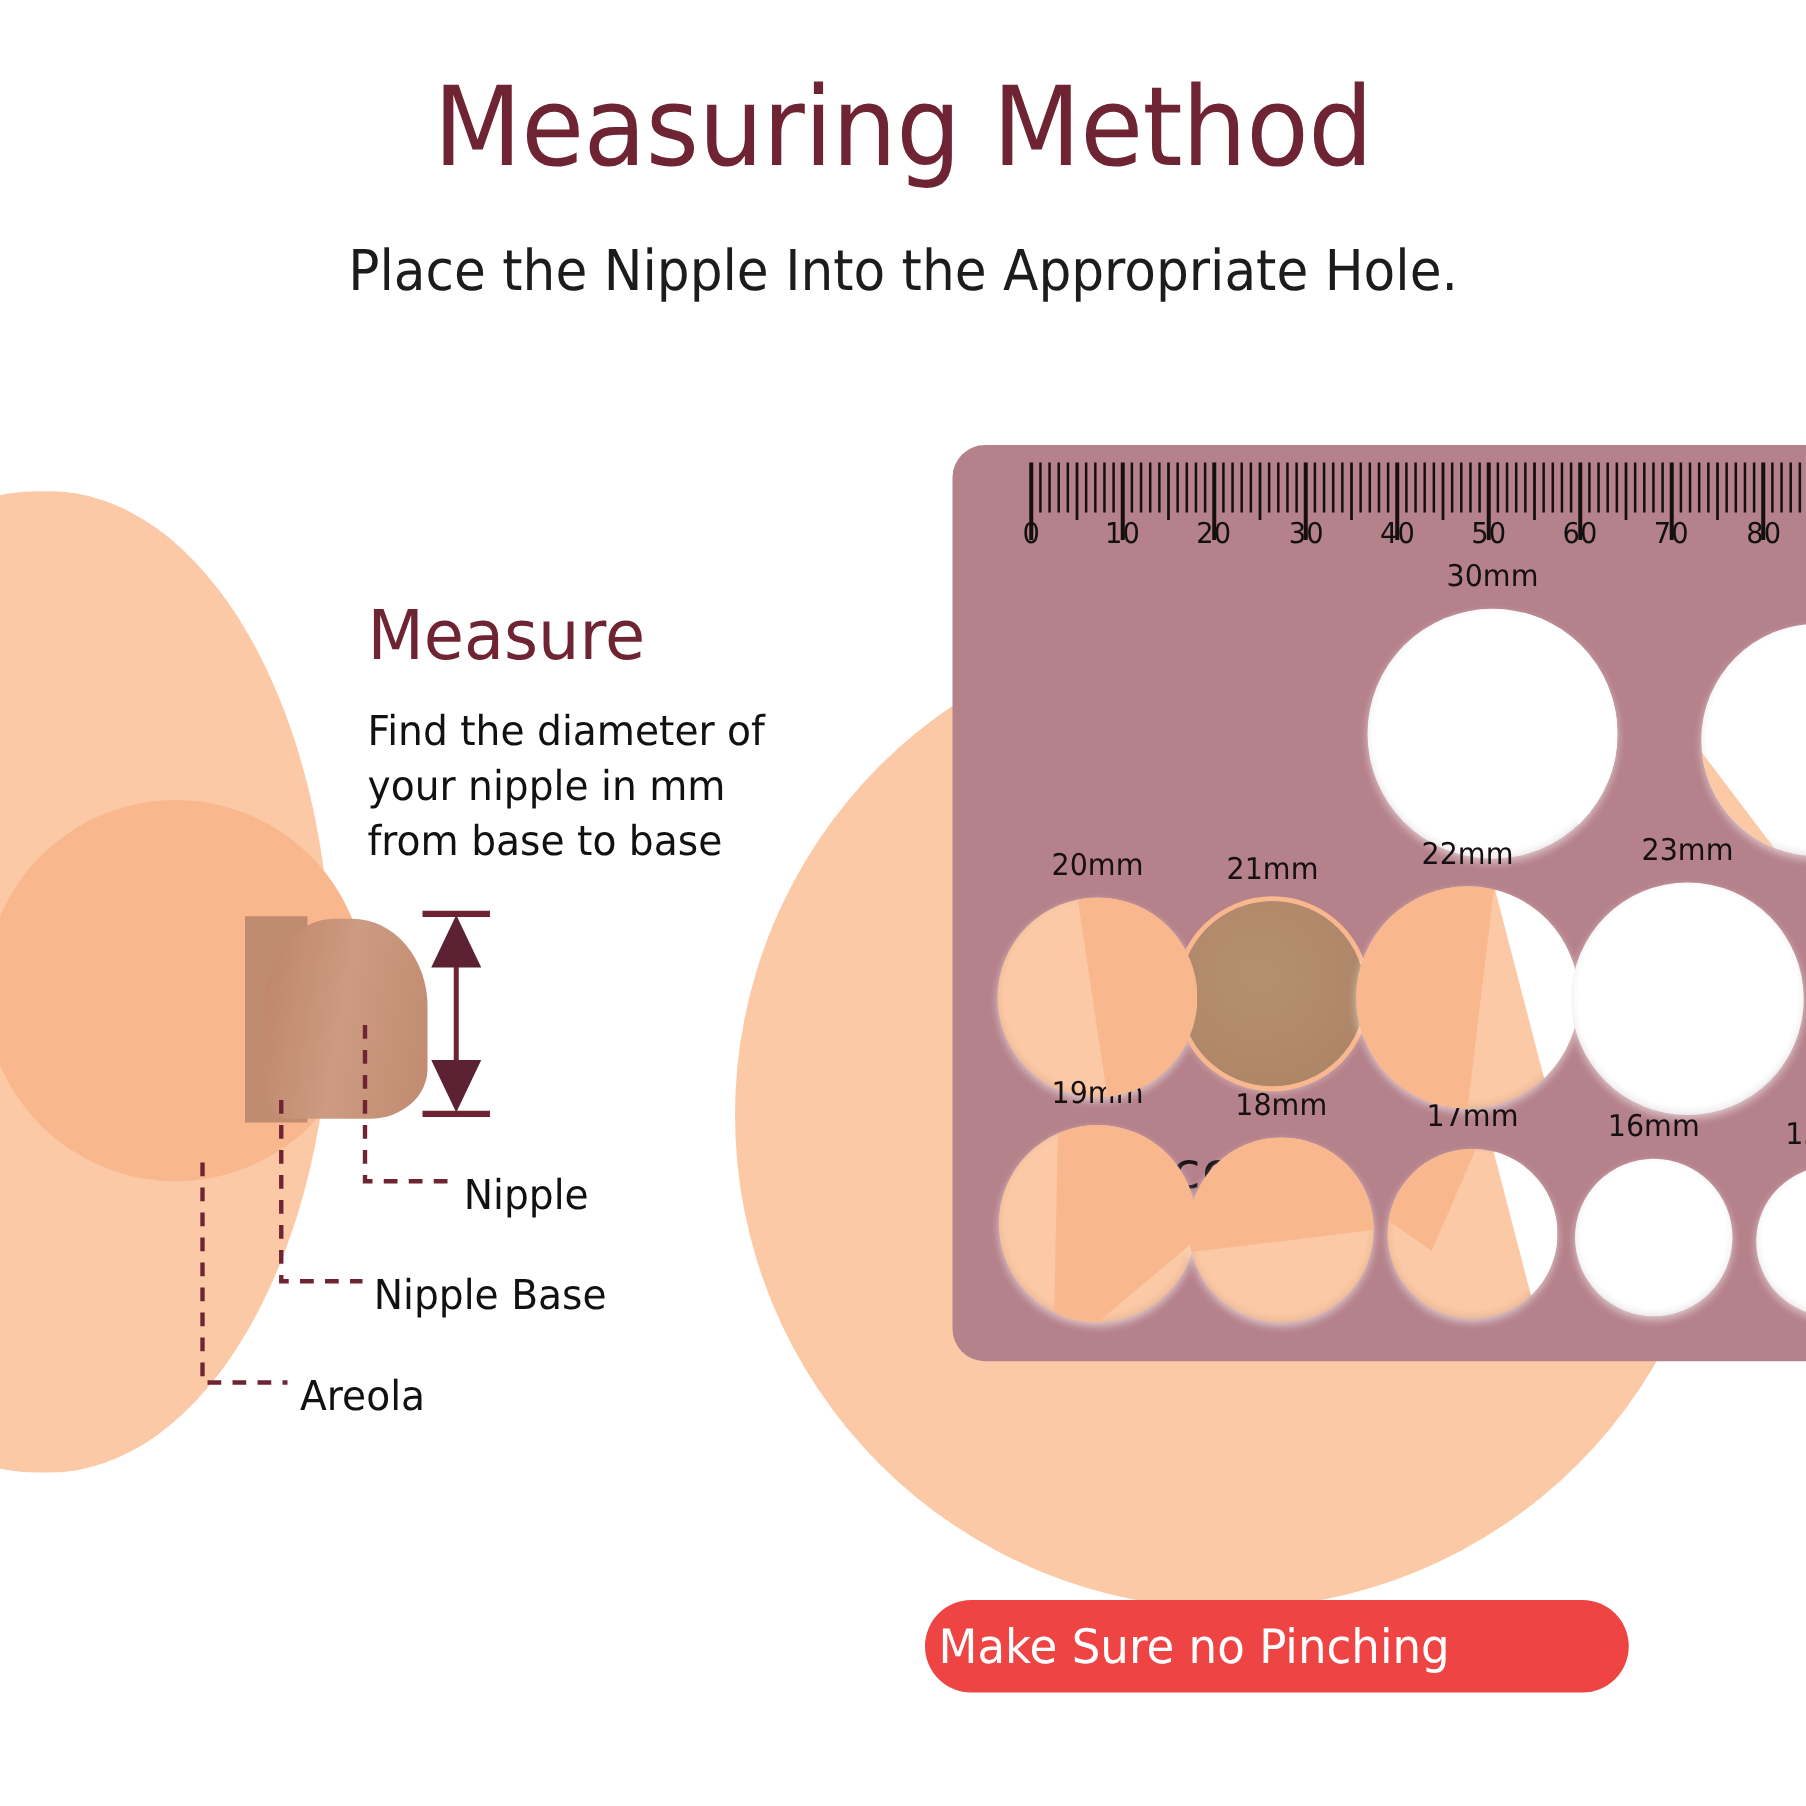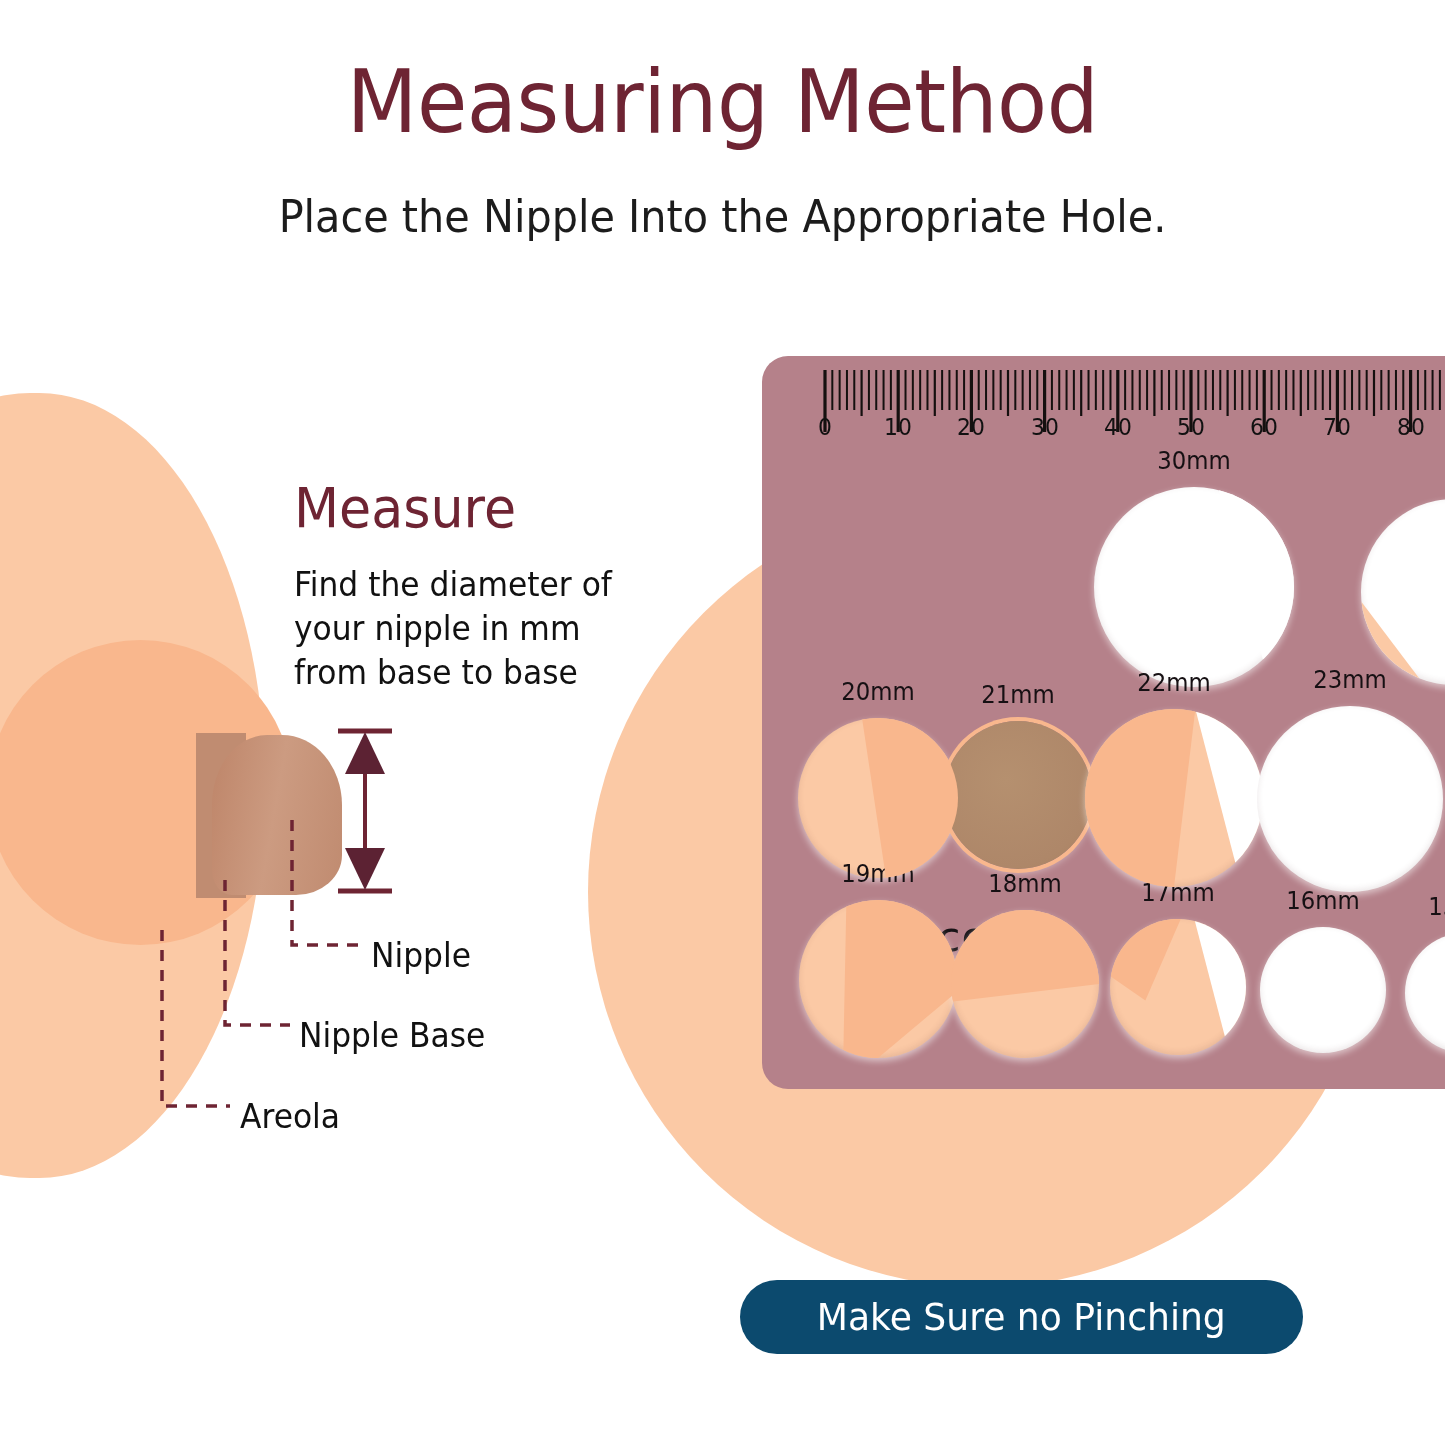--- a/index.html
+++ b/index.html
@@ -120,22 +120,22 @@
     position:absolute;
     font-size:24px; color:#161013; font-weight:400; white-space:nowrap;
     transform:translateX(-50%) scaleX(0.95);
     font-family:"DejaVu Sans","Liberation Sans",sans-serif;
   }
 
   
   .pill{
     position:absolute; left:740px; top:1280px;
     width:563px; height:74px;
-    background:#0c4a6e; border-radius:37px;
-    display:flex; align-items:center; justify-content:center;
+    background:#ef4444; border-radius:37px;
+    display:flex; align-items:center; justify-content:flex-start;
   }
   .pill span{
     color:#fff; font-size:38px; font-weight:400;
     font-family:"DejaVu Sans","Liberation Sans",sans-serif;
     transform:scaleX(0.95);
   }
 </style>
 </head>
 <body>
 

